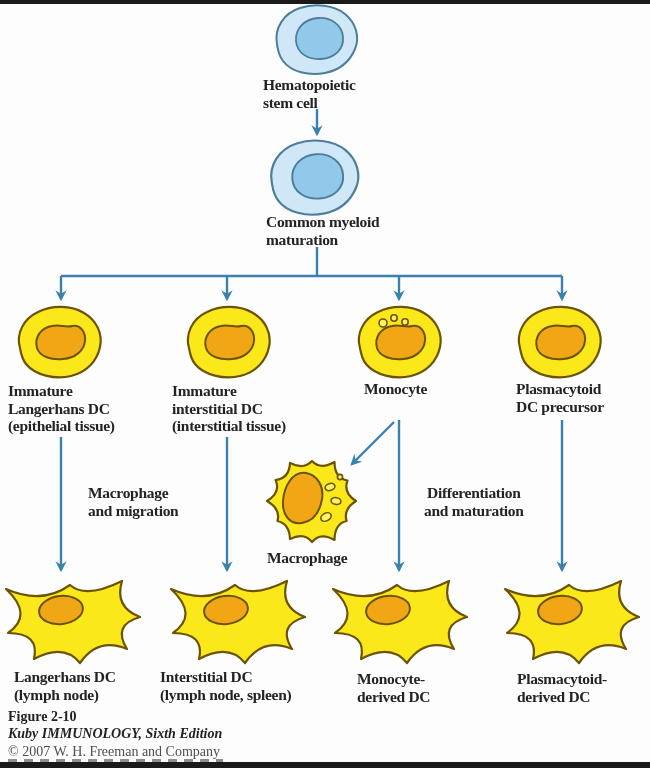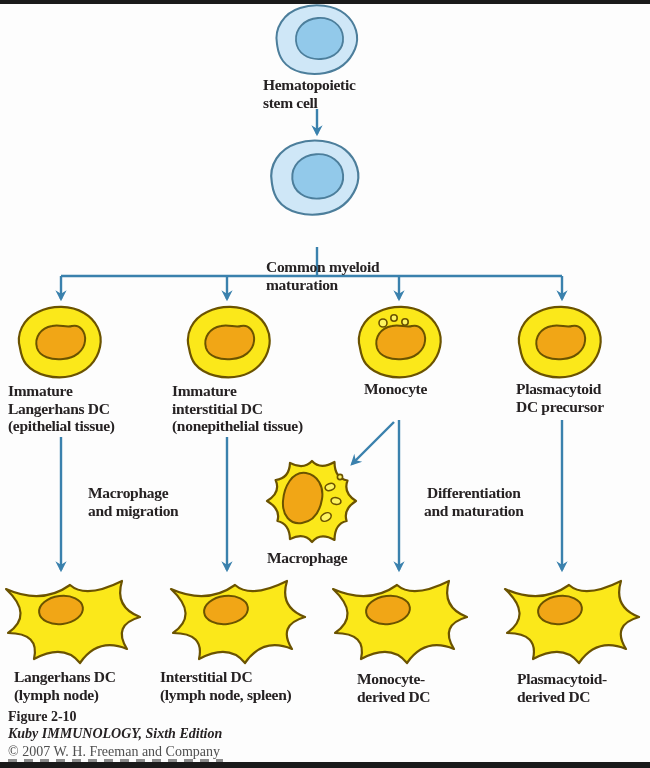--- a/index.html
+++ b/index.html
@@ -115,35 +115,35 @@
     <use href="#cellDendritic" transform="translate(237,621)"></use>
     <use href="#cellDendritic" transform="translate(399,621)"></use>
     <use href="#cellDendritic" transform="translate(571,621)"></use>
   </svg>
 
   <div class="lbl" style="left:263px;top:76px;">
     <div>Hematopoietic</div>
     <div>stem cell</div>
   </div>
 
-  <div class="lbl" style="left:266px;top:213px;margin-top:45px;">
+  <div class="lbl" style="left:266px;top:213px;">
     <div>Common myeloid</div>
     <div>maturation</div>
   </div>
 
   <div class="lbl" style="left:8px;top:382px;">
     <div>Immature</div>
     <div>Langerhans DC</div>
     <div>(epithelial tissue)</div>
   </div>
 
   <div class="lbl" style="left:172px;top:382px;">
     <div>Immature</div>
     <div>interstitial DC</div>
-    <div>(nonepithelial tissue)</div>
+    <div>(interstitial tissue)</div>
   </div>
 
   <div class="lbl" style="left:364px;top:380px;text-align:right;">
     <div>Monocyte</div>
   </div>
 
   <div class="lbl" style="left:516px;top:380px;">
     <div>Plasmacytoid</div>
     <div>DC precursor</div>
   </div>

